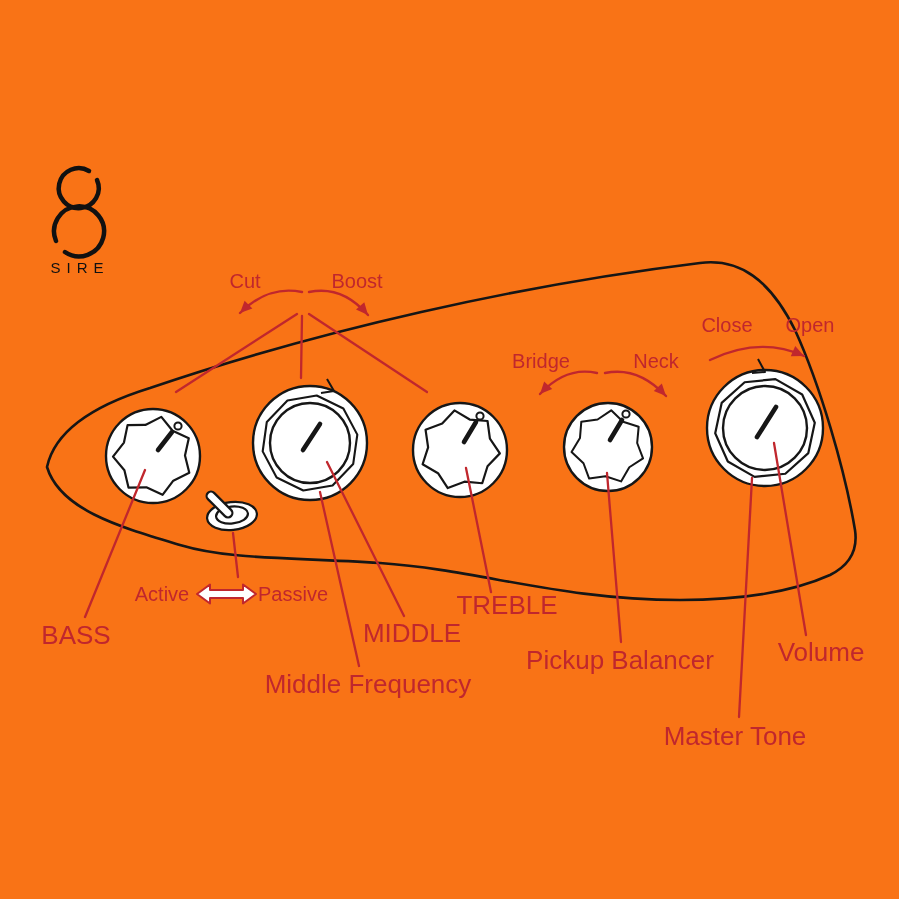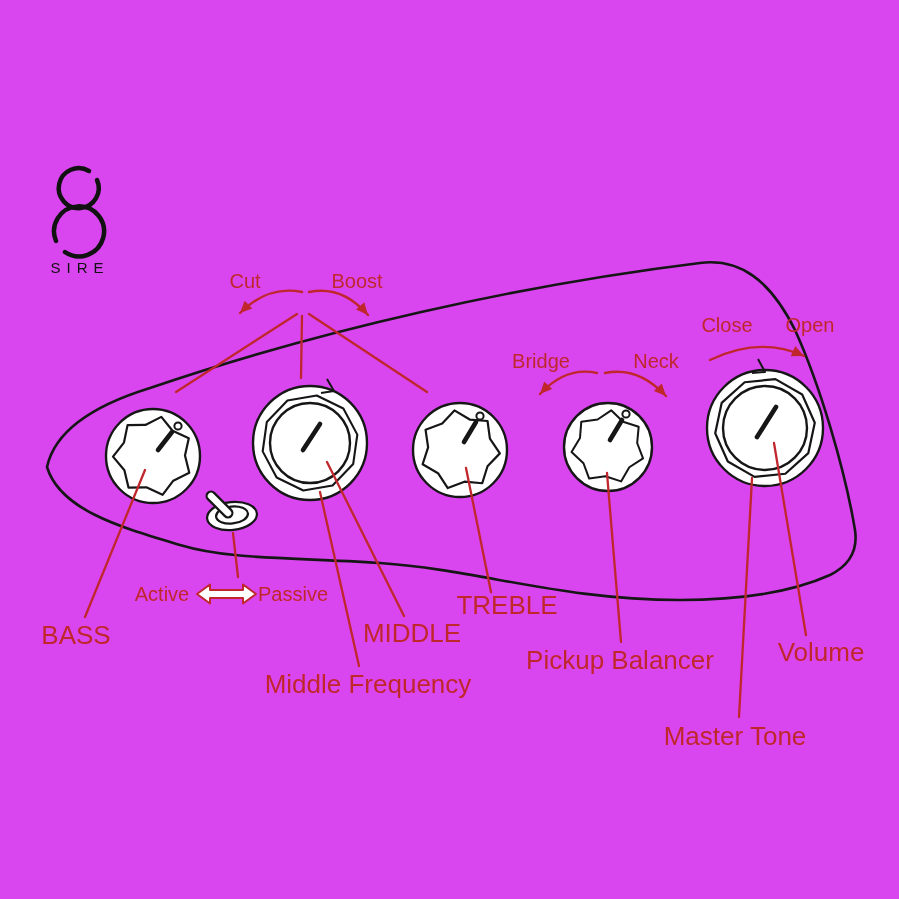--- a/index.html
+++ b/index.html
@@ -4,21 +4,21 @@
 <style>
   html, body {
     margin: 0;
     padding: 0;
     background: #ffffff;
   }
   .canvas {
     width: 899px;
     height: 899px;
     position: relative;
-    background: #d946ef;
+    background: #f97316;
     overflow: hidden;
   }
   svg { display: block; }
 
   .plate        { fill: none; stroke: #161616; stroke-width: 2.6; stroke-linejoin: round; }
   .kcircle      { fill: #ffffff; stroke: #161616; stroke-width: 2.4; }
   .kshape       { fill: none; stroke: #161616; stroke-width: 2.2; stroke-linejoin: round; }
   .kpointer     { fill: none; stroke: #161616; stroke-width: 4.6; stroke-linecap: round; }
   .kdot         { fill: #ffffff; stroke: #161616; stroke-width: 2; }
   .knub         { fill: none; stroke: #161616; stroke-width: 2; stroke-linejoin: round; }

